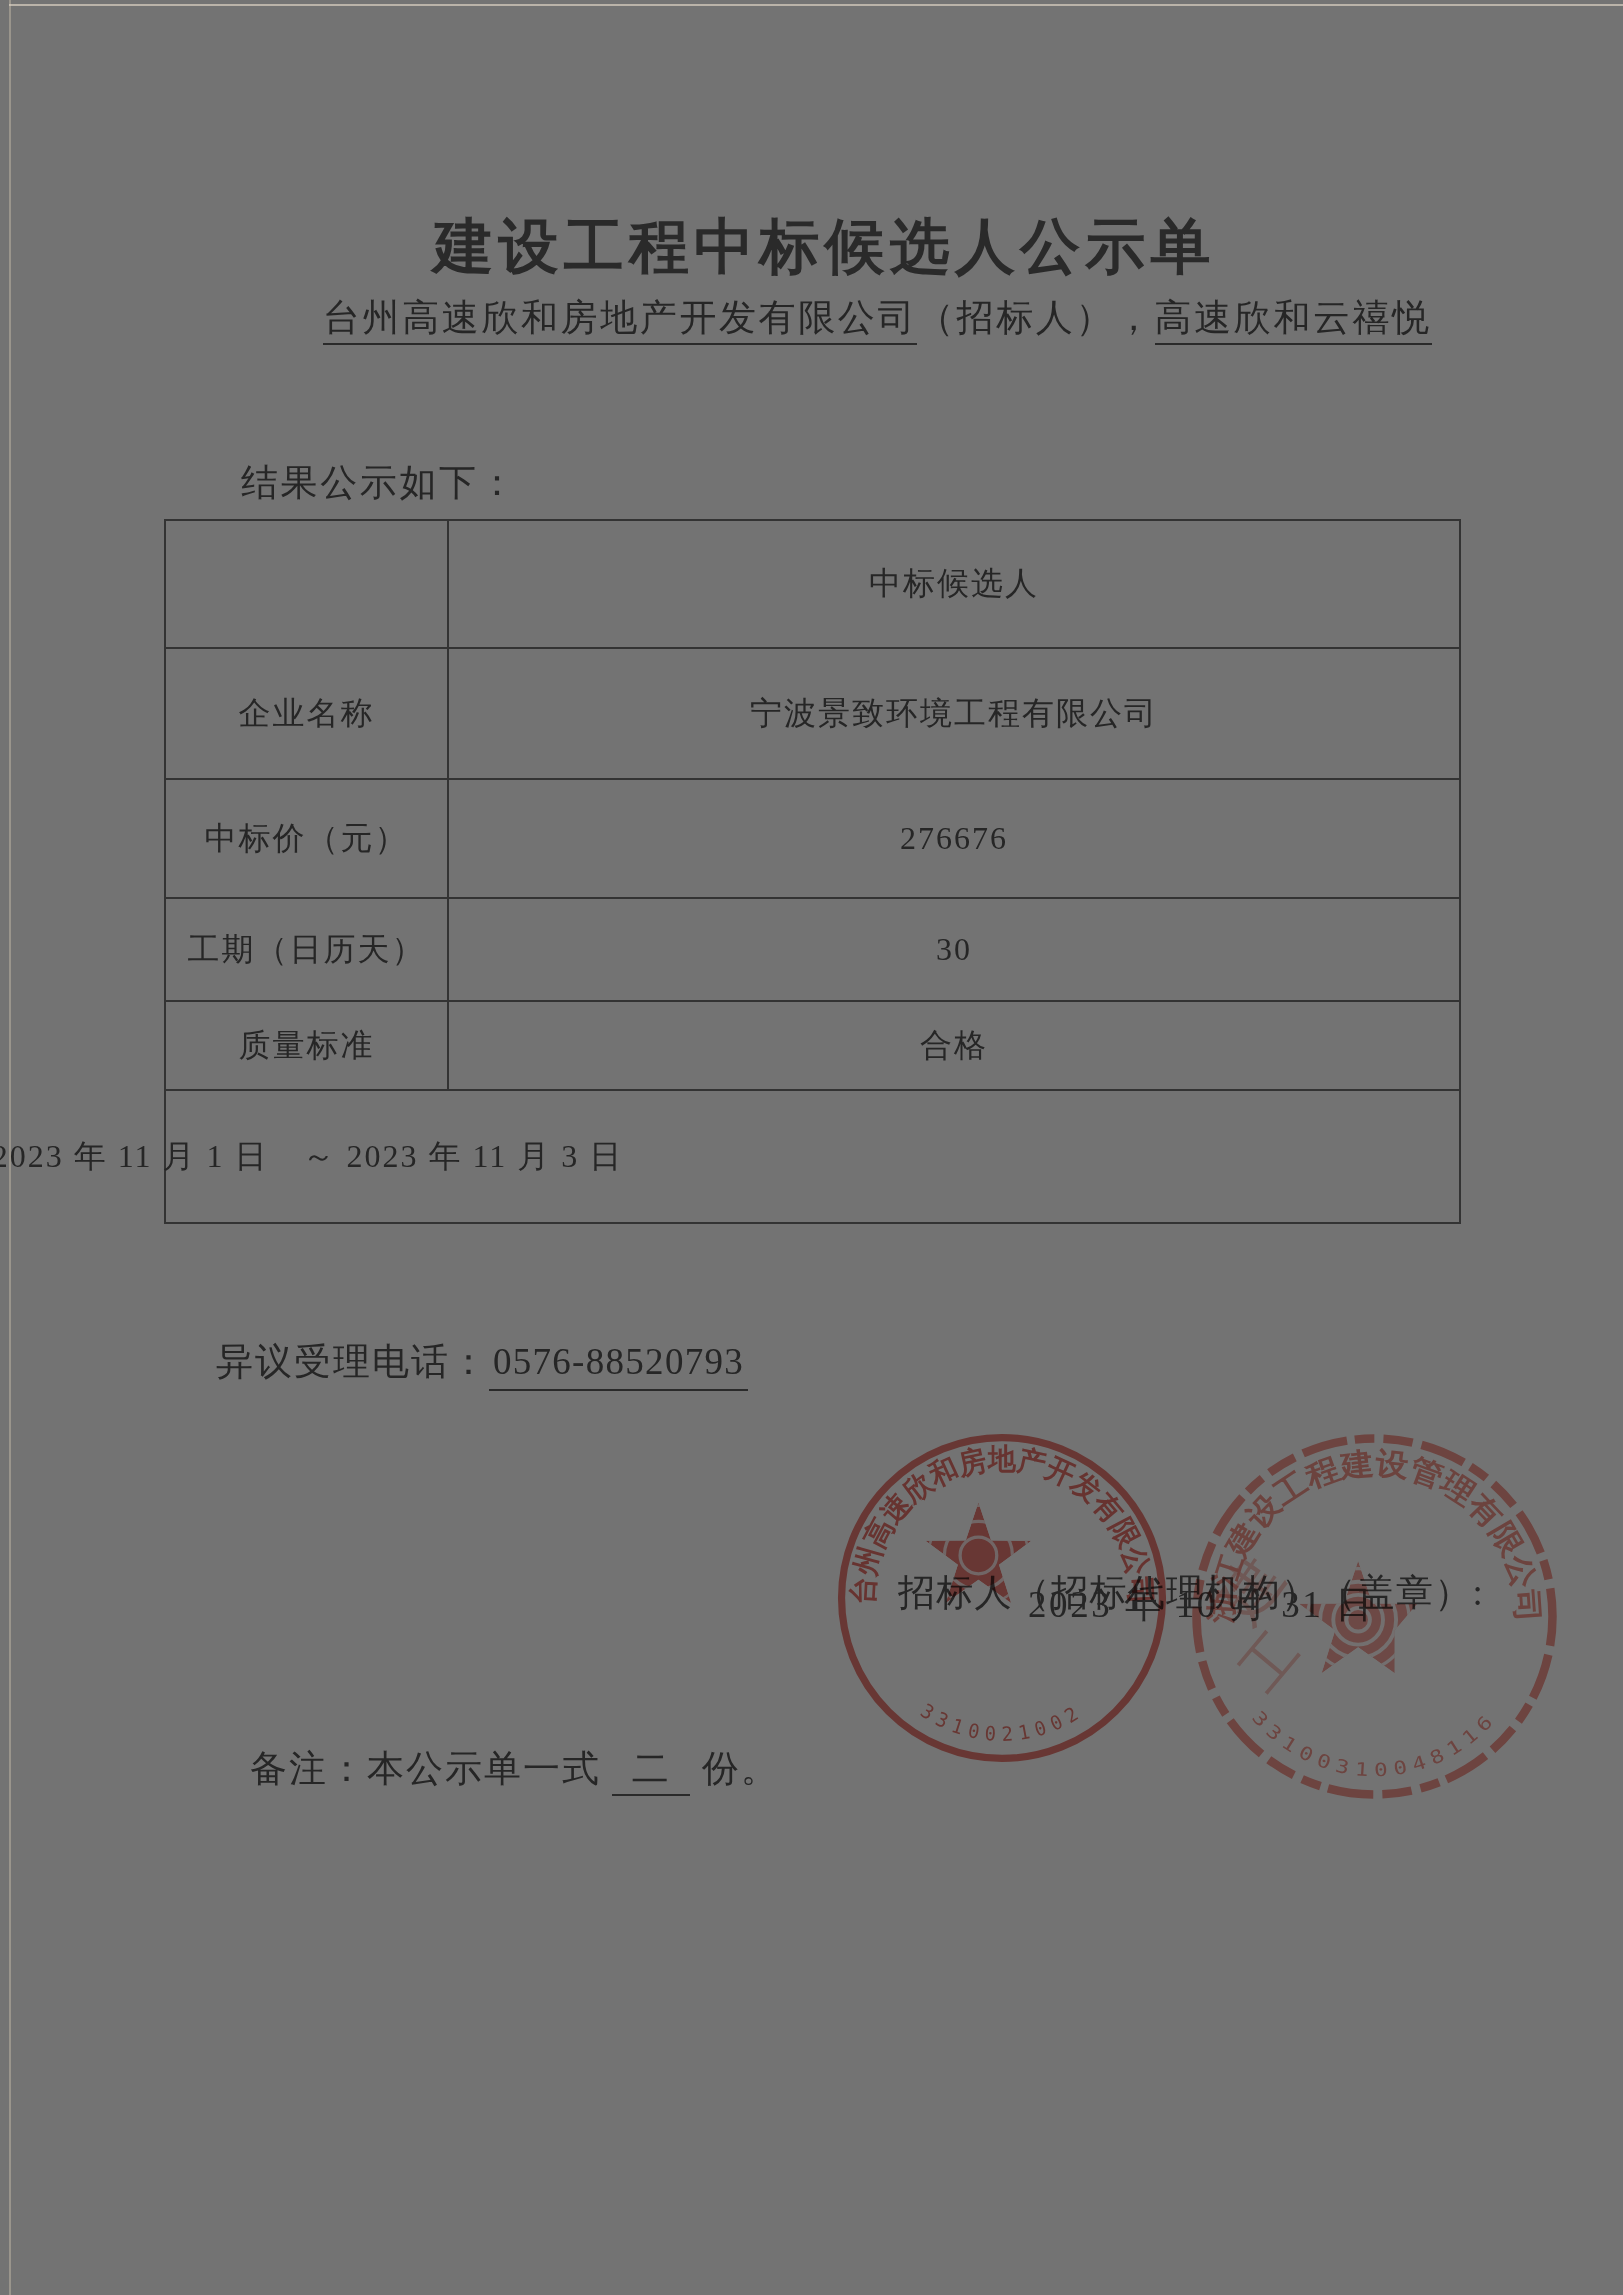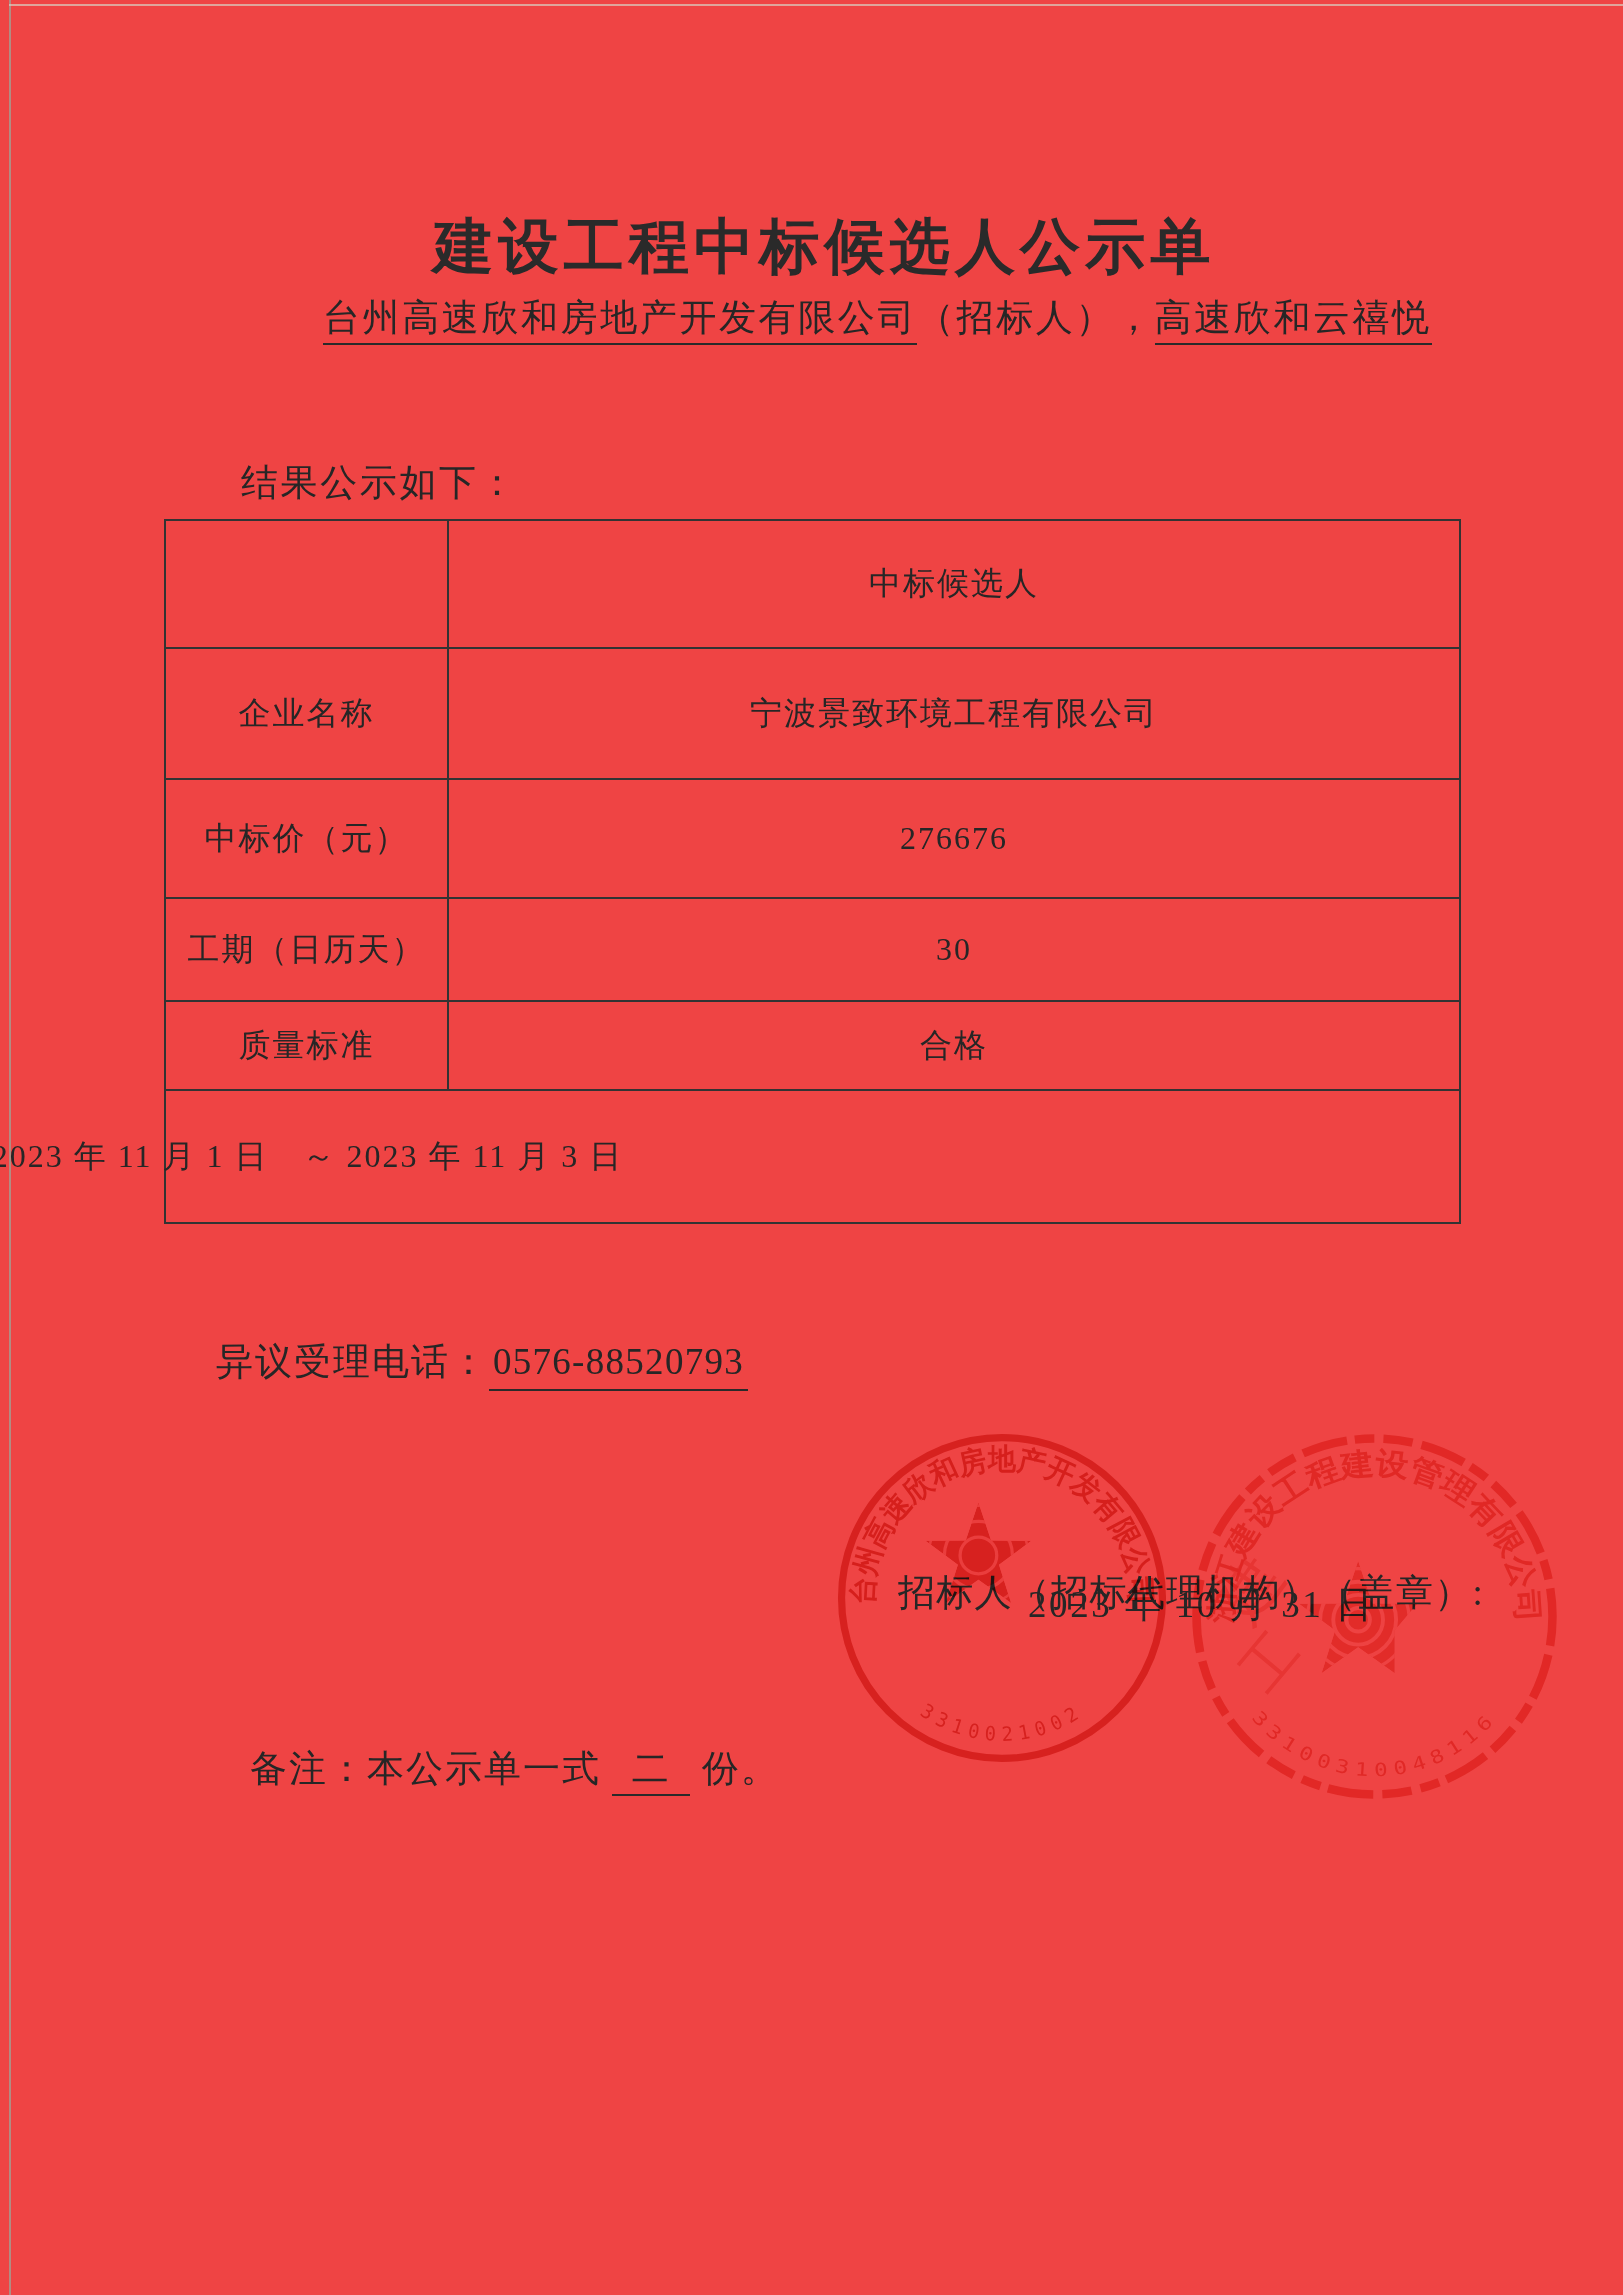--- a/index.html
+++ b/index.html
@@ -1,19 +1,19 @@
 <!DOCTYPE html>
 <html style="font-size:10.5px"><head>
 <meta charset="utf-8">
 <style>
   html,body{margin:0;padding:0;background:#e8e8e4;}
   .page{
     position:relative;
     width:1623px;height:2295px;
-    background:#ef4444;
+    background:#737373;
     overflow:hidden;
     font-family:"Liberation Serif", serif;
     color:#262626;
   }
   .scan-edge-left{position:absolute;left:8.5px;top:0;width:2.6px;height:100%;background:#a49e92;opacity:.8;}
   .scan-edge-top{position:absolute;left:8.5px;top:3.9px;width:1615px;height:2px;background:#d8cfc0;opacity:.7;}
 
   .title{
     position:absolute;left:0;top:207px;width:1649px;
     text-align:center;

